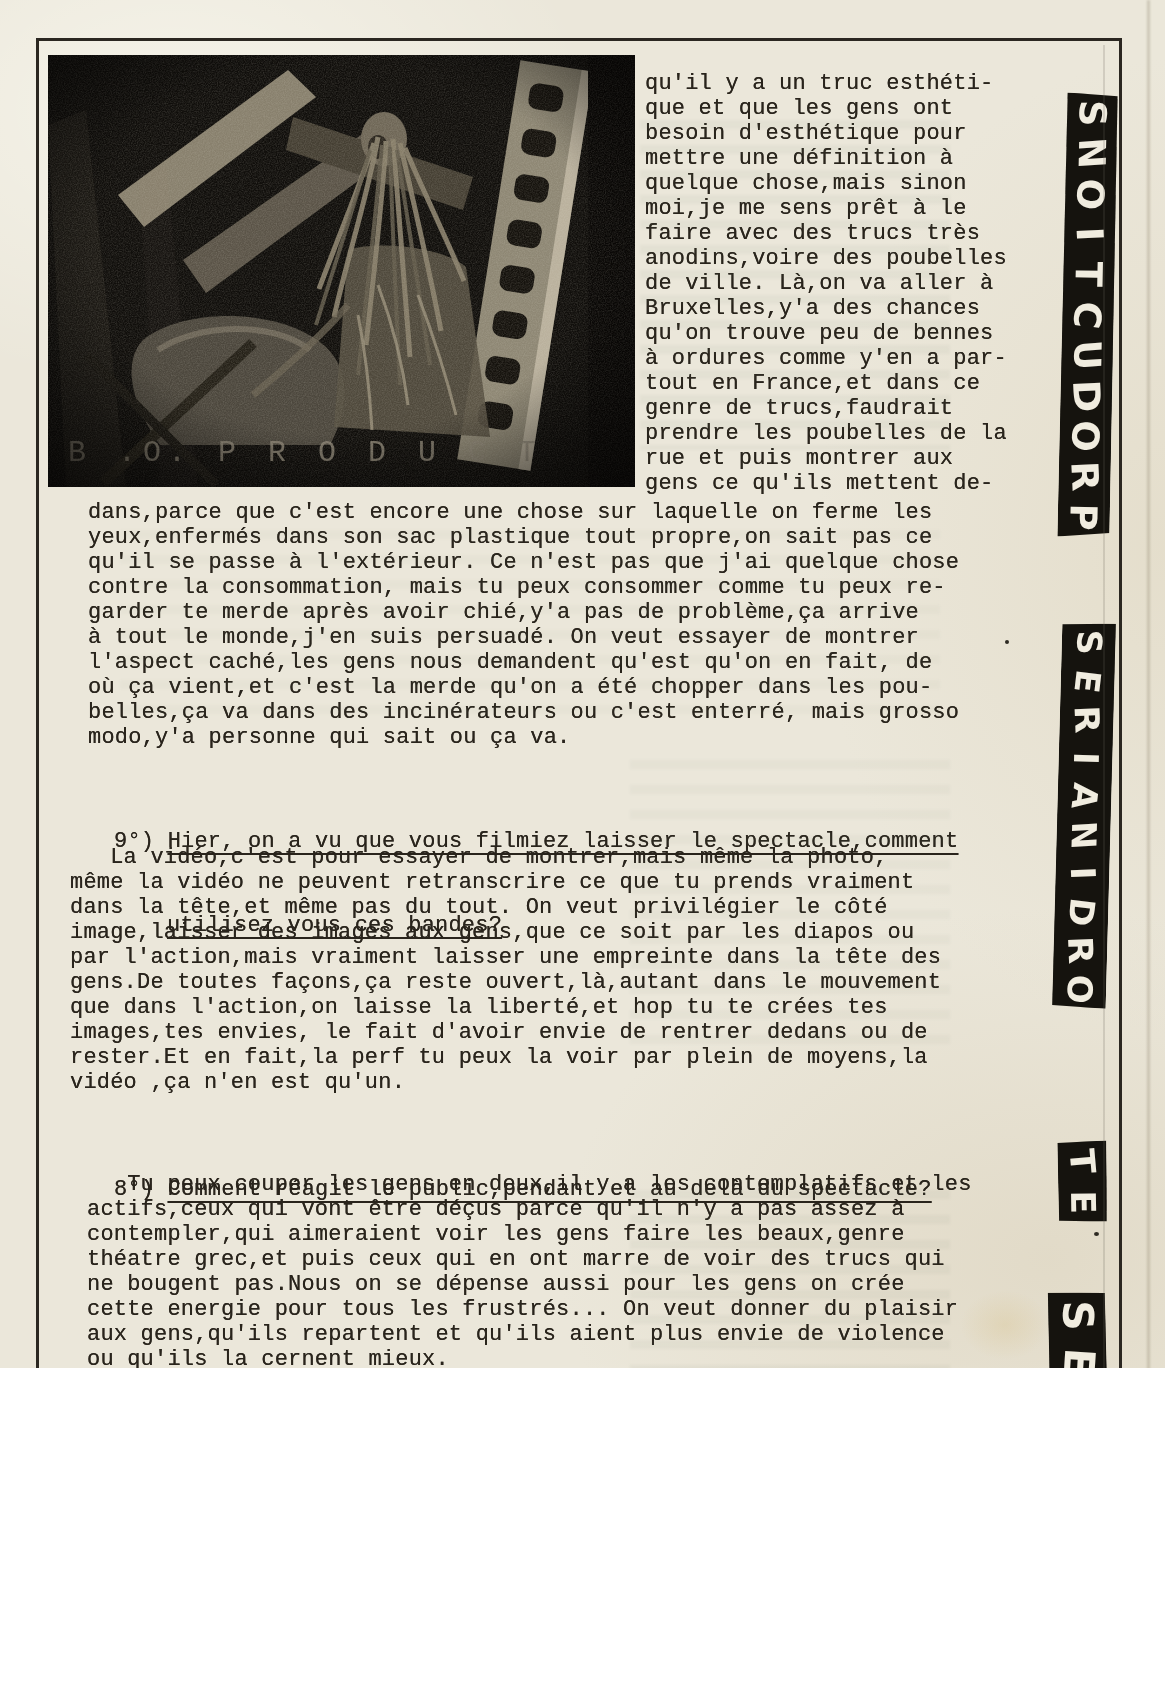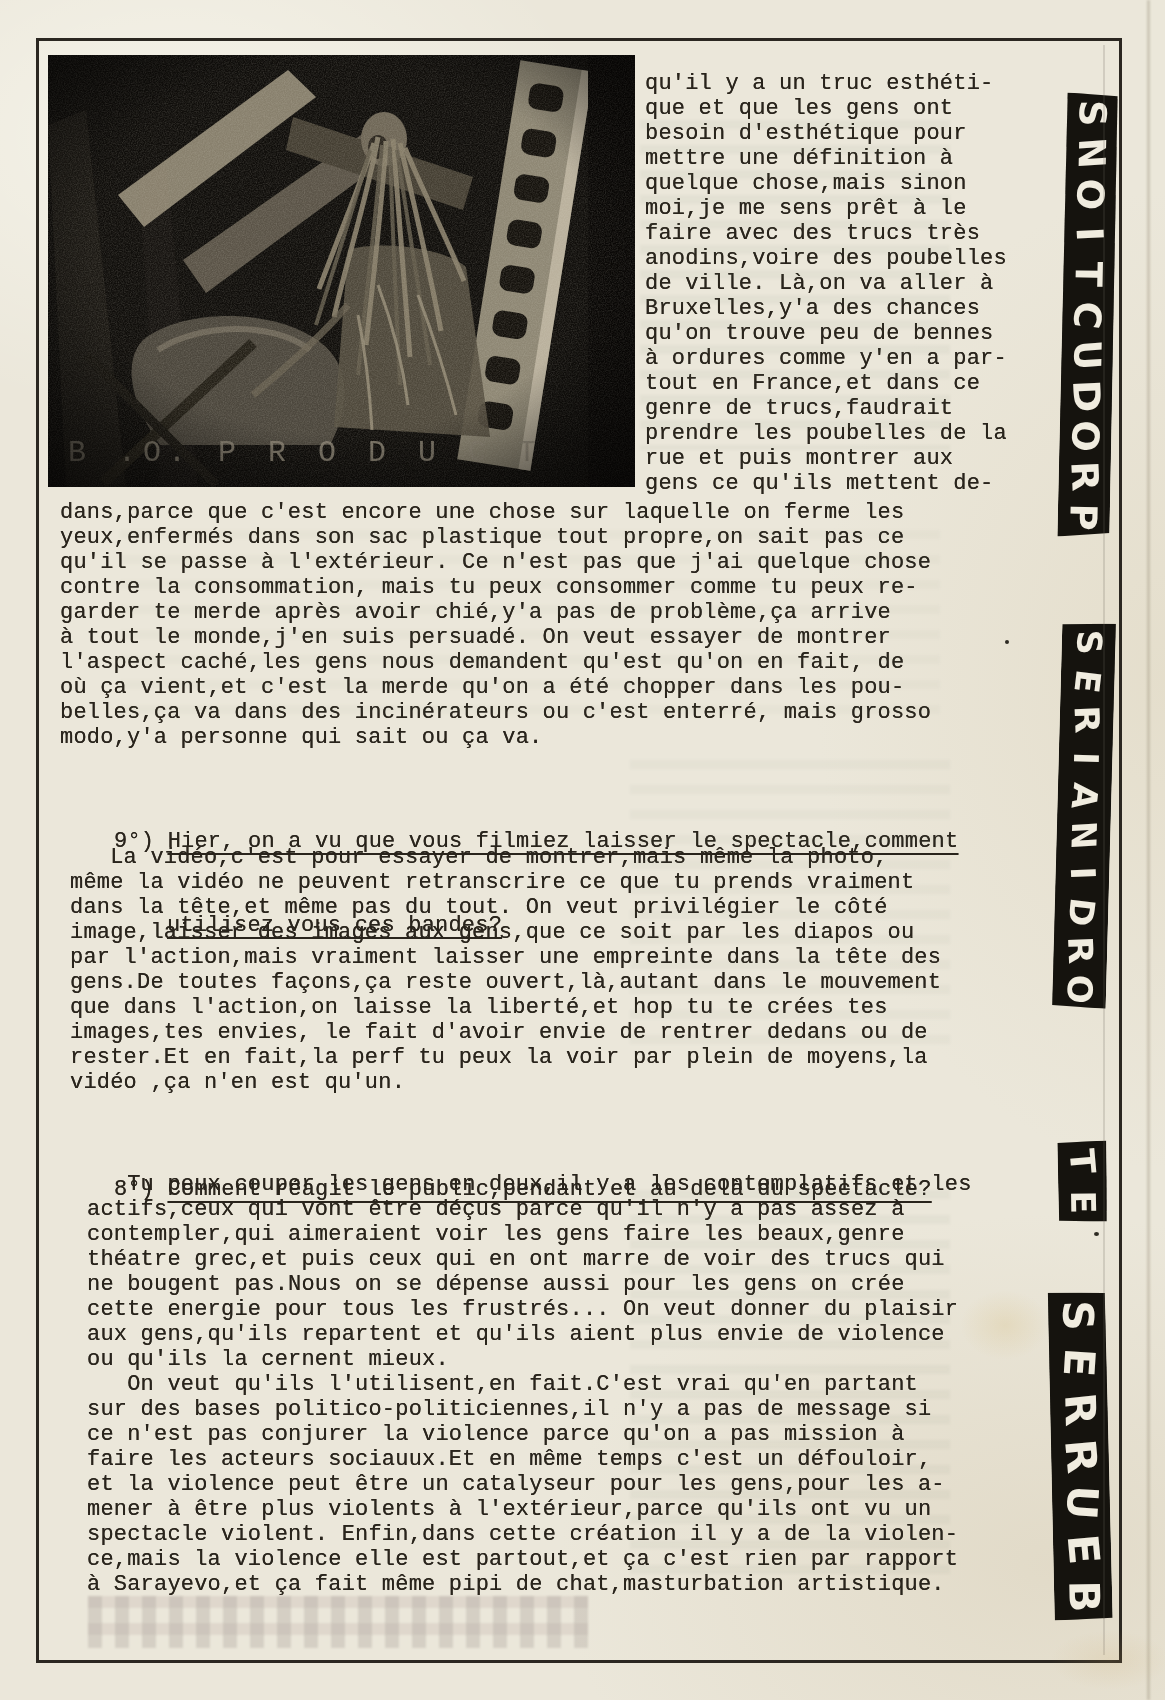--- a/index.html
+++ b/index.html
@@ -1,18 +1,18 @@
 <!DOCTYPE html>
 <html><head>
 <meta charset="utf-8">
 <style>
   html,body { margin:0; padding:0; }
   .page {
     position:relative;
-    width:1165px; height:1700px;
+    width:1165px; height:1368px;
     background:
       radial-gradient(ellipse 600px 400px at 15% 8%, rgba(255,255,248,0.5), transparent 70%),
       radial-gradient(ellipse 700px 500px at 90% 92%, rgba(214,203,178,0.45), transparent 70%),
       radial-gradient(ellipse 500px 700px at 100% 40%, rgba(222,213,190,0.5), transparent 70%),
       #ebe7da;
     overflow:hidden;
     font-family:"Liberation Mono","DejaVu Sans Mono",monospace;
   }
   .frame {
     position:absolute; left:36px; top:38px;
@@ -27,21 +27,21 @@
   }
   pre.txt {
     position:absolute; margin:0;
     font:400 22px/25px "Liberation Mono","DejaVu Sans Mono",monospace;
     letter-spacing:0.2px;
     color:#29241c;
     text-shadow:0 0 0.6px rgba(41,36,28,0.85);
     white-space:pre;
   }
   .intro-col { left:645px; top:71px; }
-  .p1  { left:60px; top:500px; }
+  .p1  { left:88px; top:500px; }
   .a9  { left:70px; top:845px; }
   .a10 { left:87px; top:1172px; }
   .qblock {
     position:absolute;
     font:400 22px/28px "Liberation Mono","DejaVu Sans Mono",monospace;
     letter-spacing:0.2px;
     color:#29241c;
     text-shadow:0 0 0.6px rgba(41,36,28,0.85);
     white-space:pre;
   }

